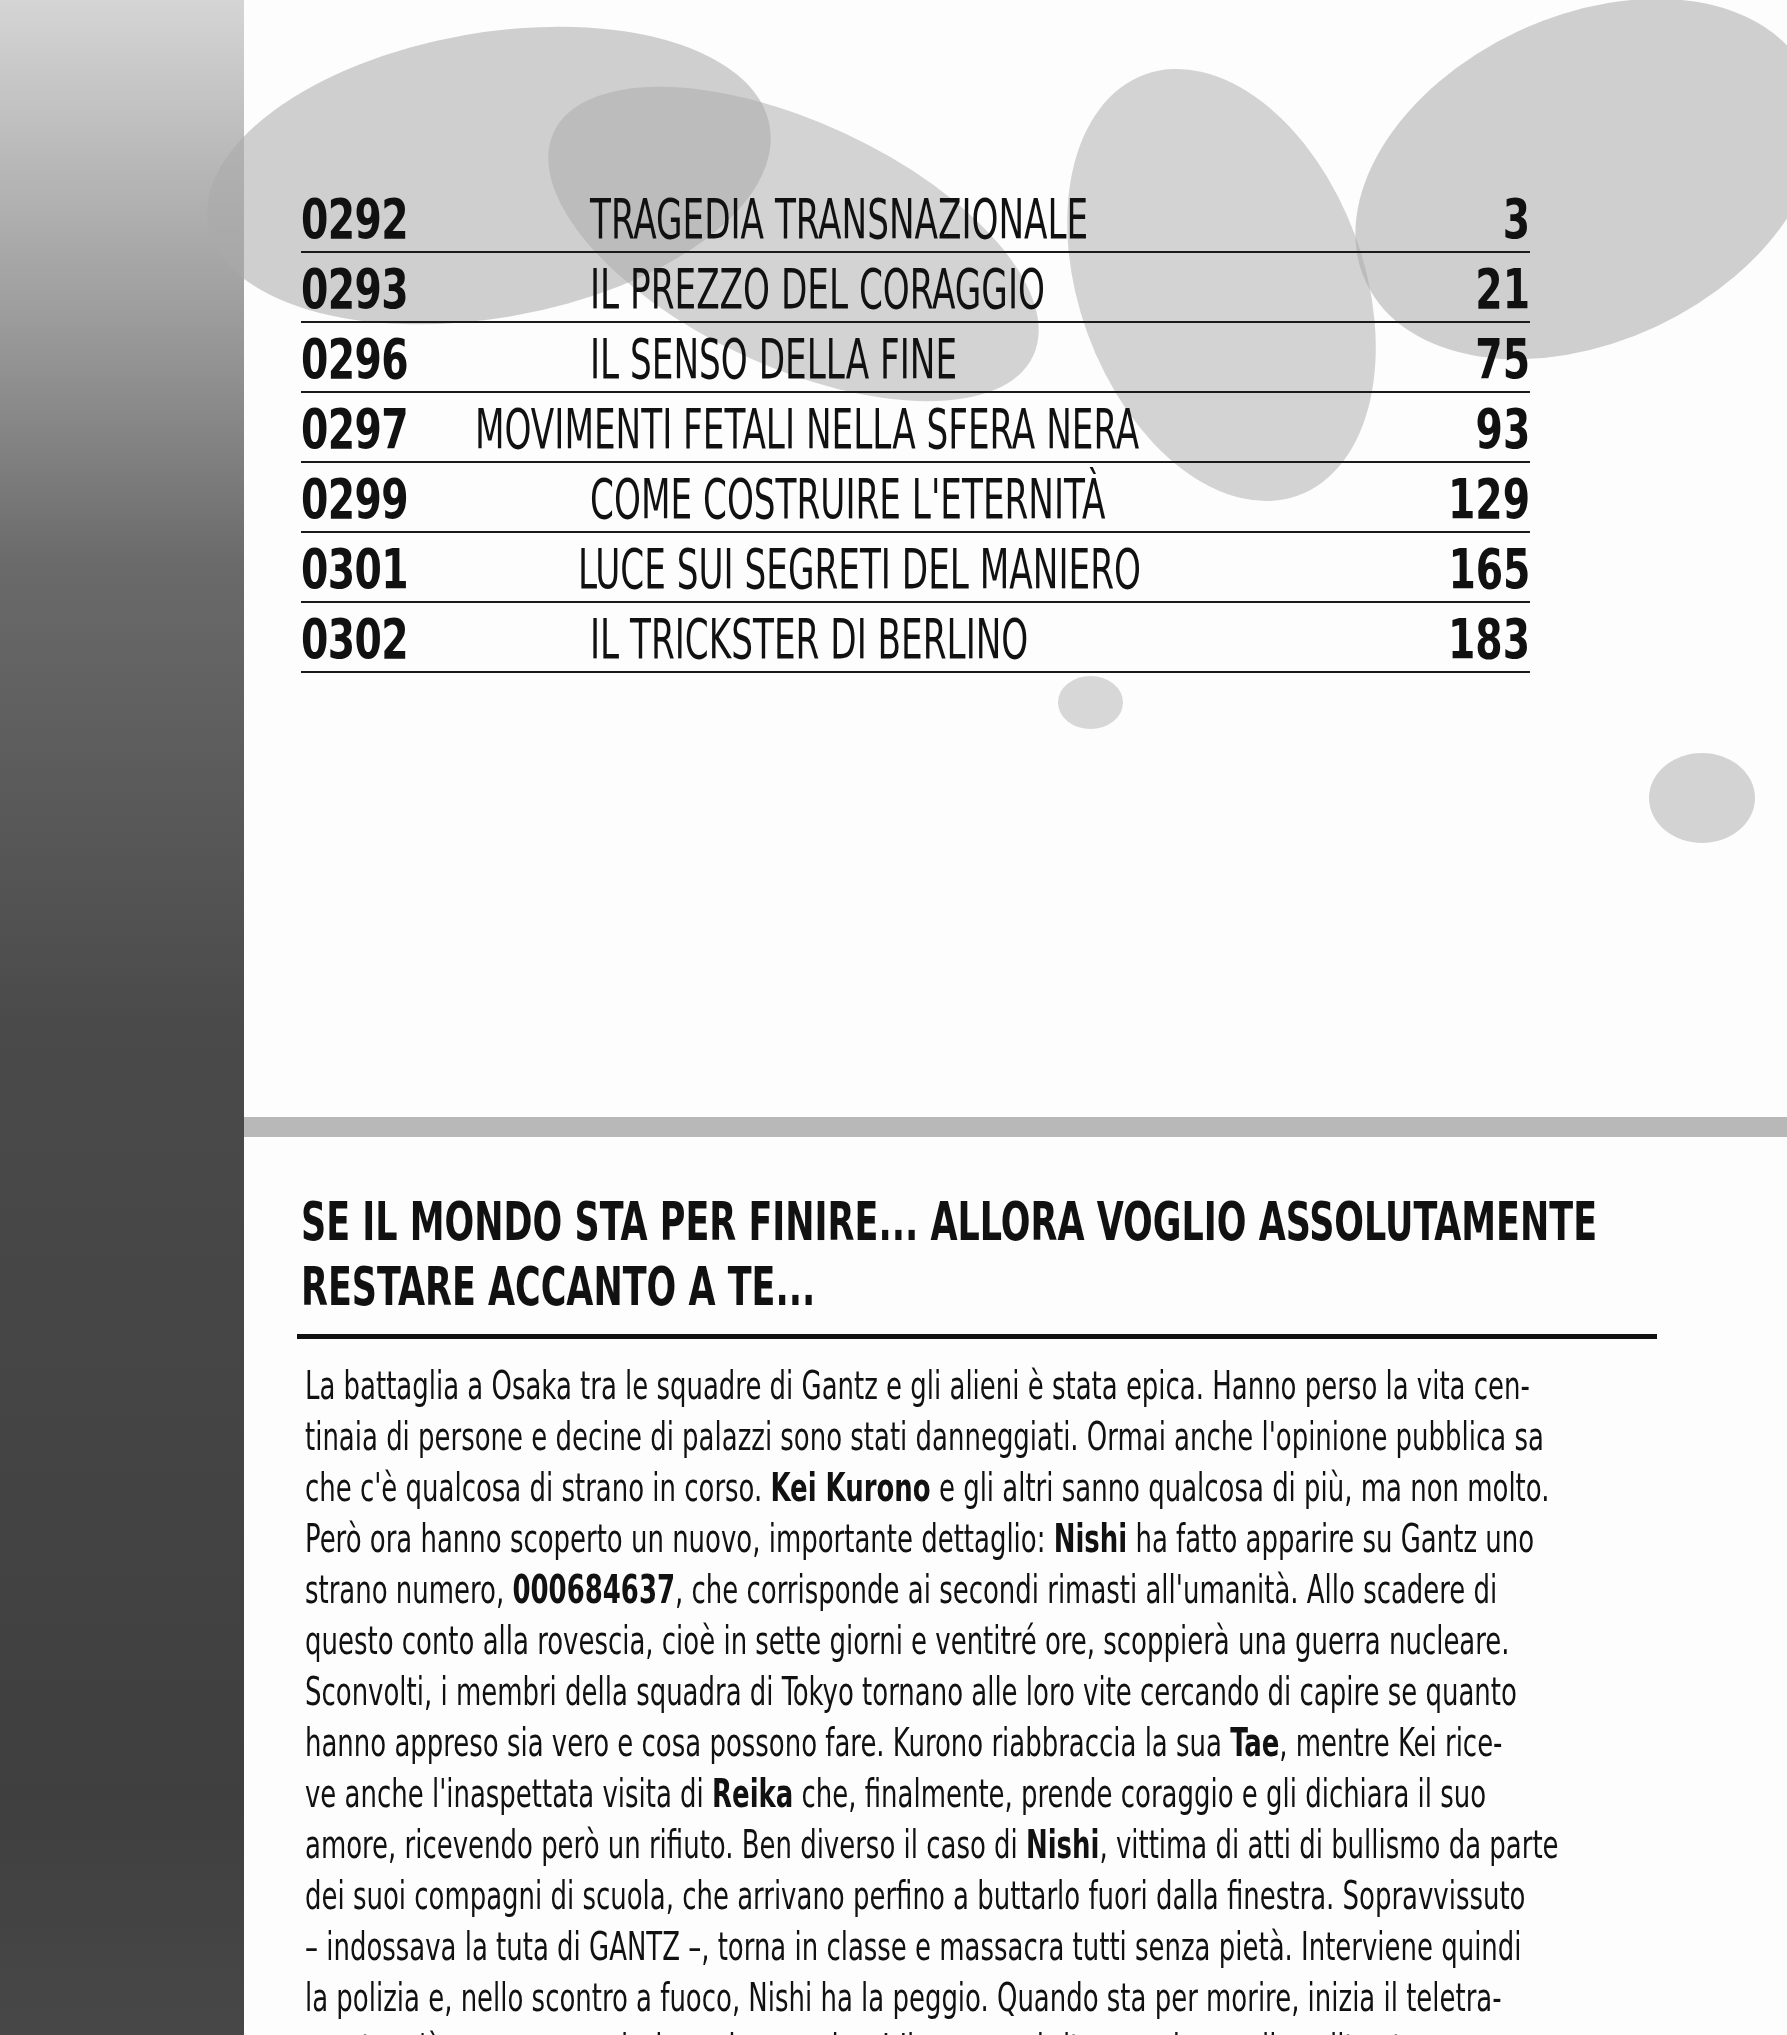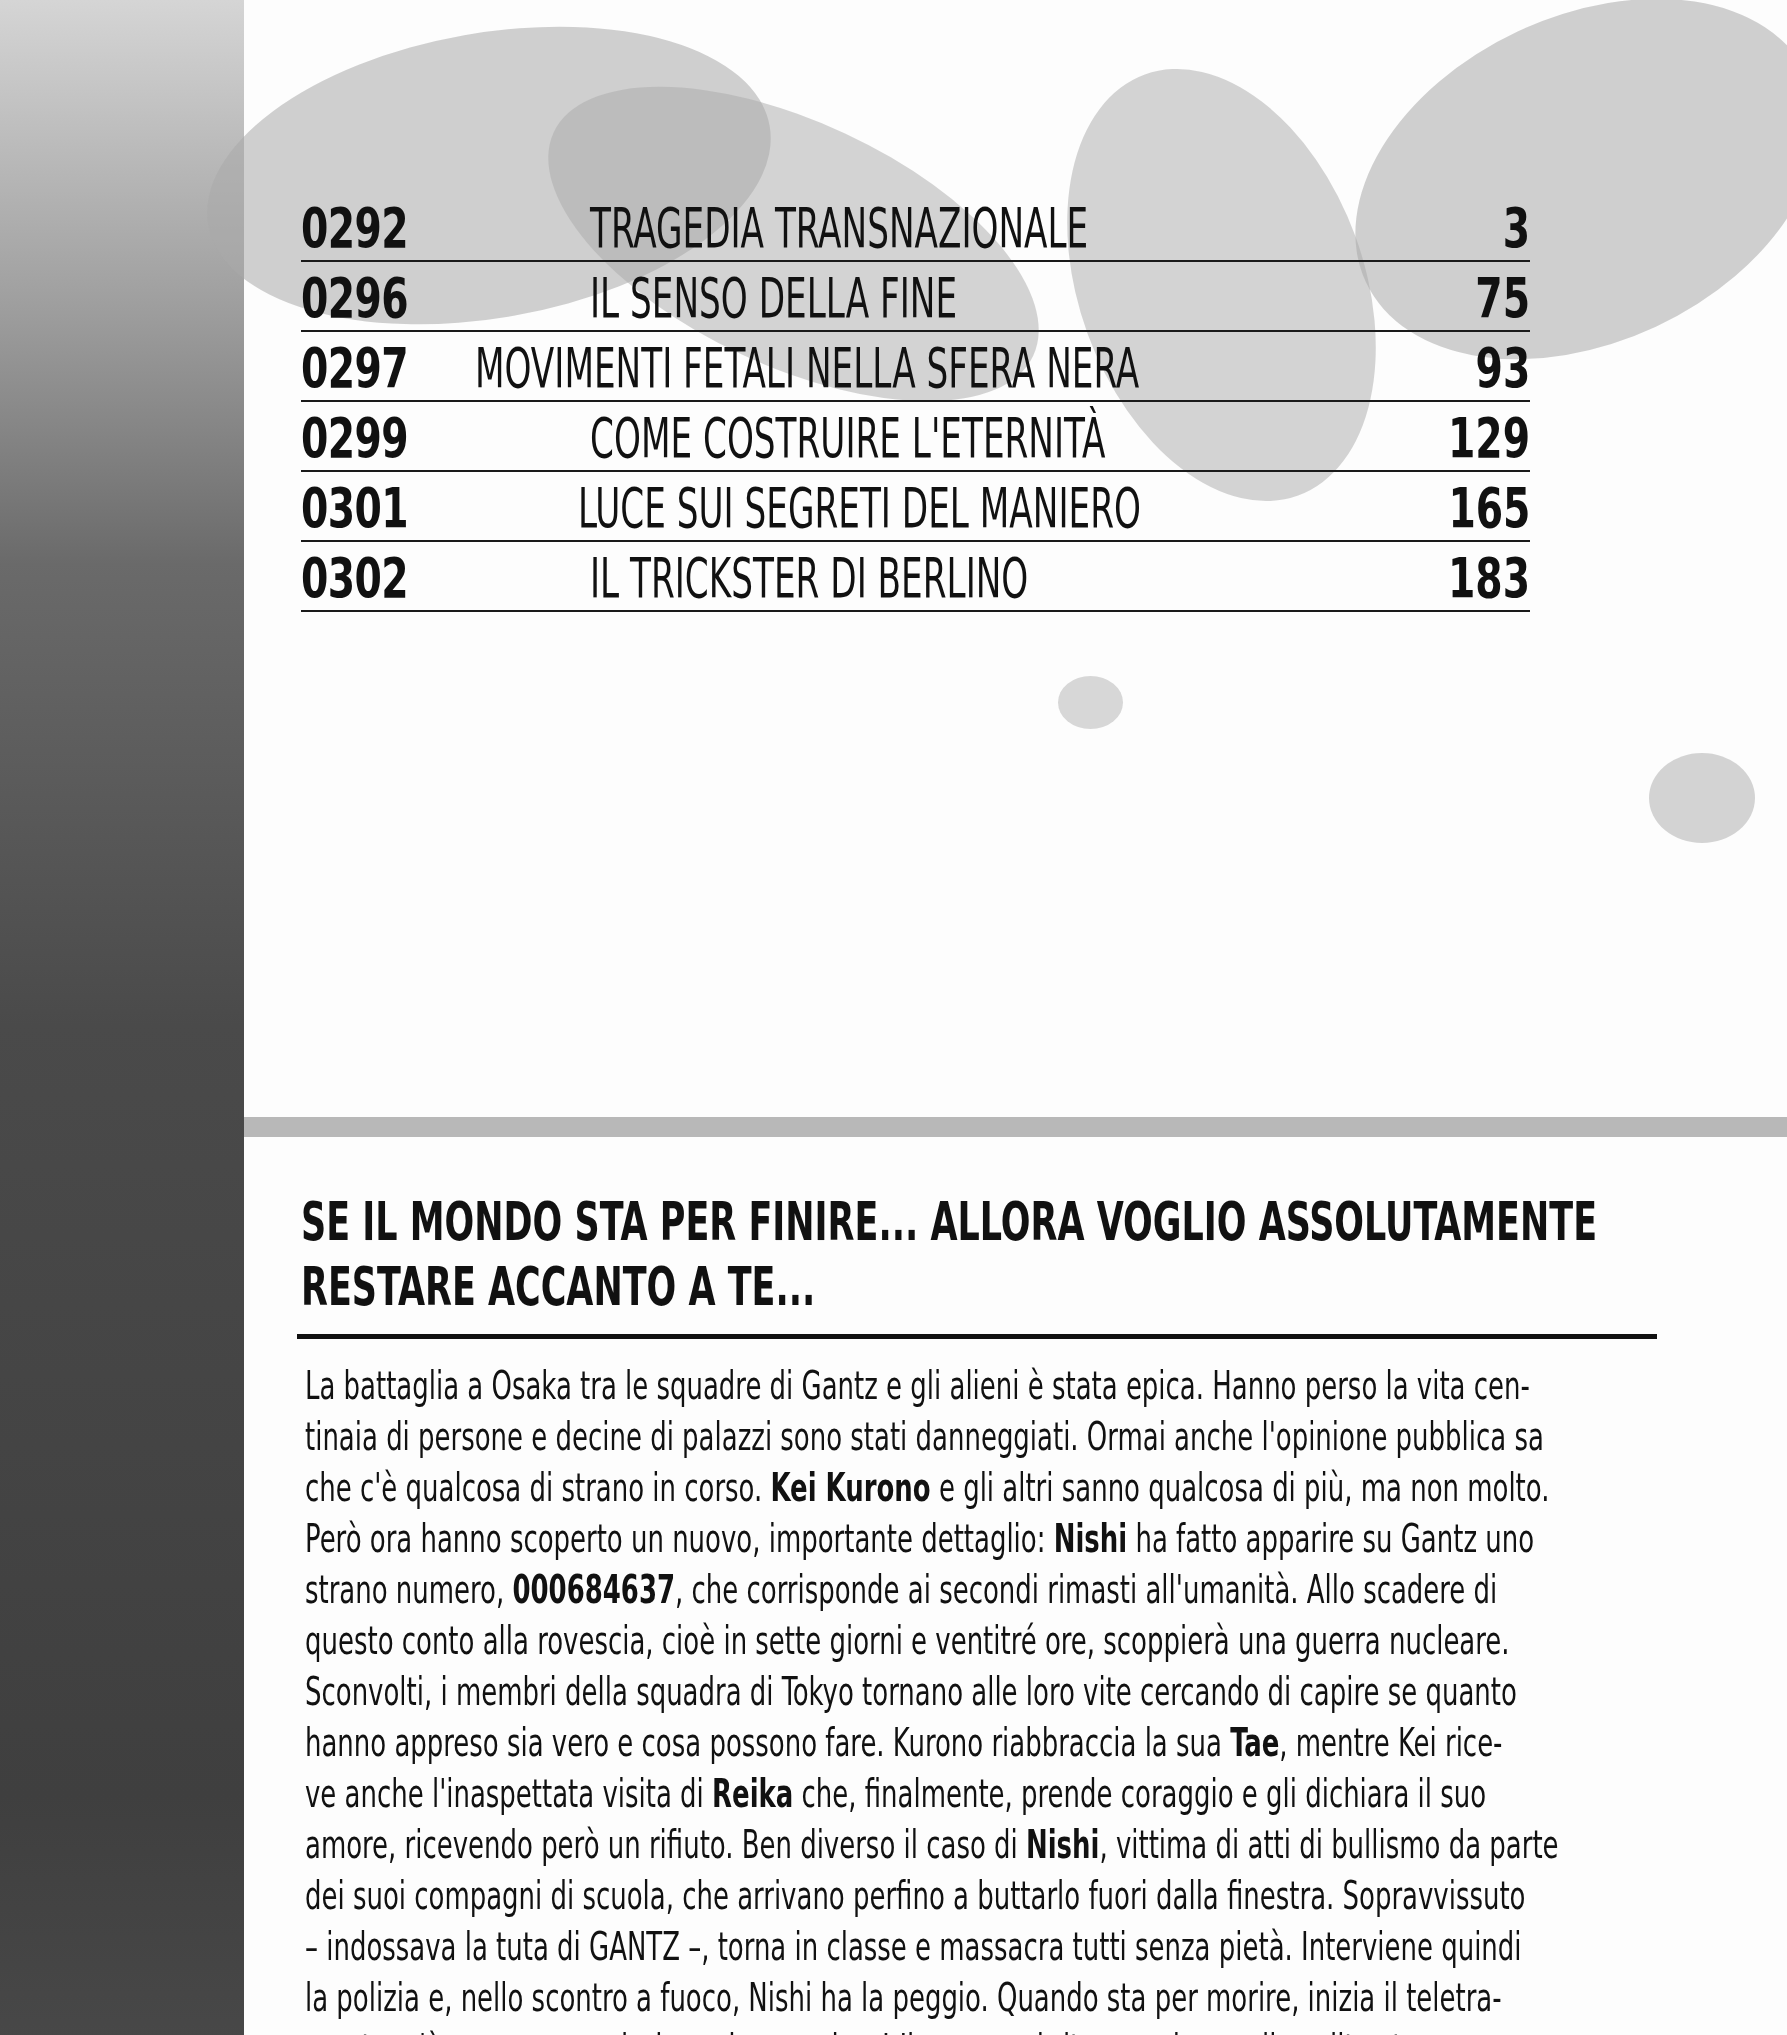--- a/index.html
+++ b/index.html
@@ -8,21 +8,21 @@
     background: #fdfdfd;
     font-family: "DejaVu Sans Condensed", "DejaVu Sans", "Liberation Sans", sans-serif;
     color: #111;
   }
   
   .brush { position: absolute; background: #a9a9a9; opacity: .75; border-radius: 50%; }
   .dark-strip {
     position: absolute; left: 0; top: 0; width: 244px; height: 2563px;
     background: linear-gradient(180deg, #d5d5d5 0%, #9e9e9e 12%, #6a6a6a 22%, #4a4a4a 40%, #3f3f3f 70%, #5a5a5a 100%);
   }
-  .toc { position: absolute; left: 301px; top: 192px; width: 1229px; }
+  .toc { position: absolute; left: 301px; top: 183px; width: 1229px; }
   .toc-row { position: relative; border-bottom: 2.8px solid #1a1a1a; }
   .toc-line { display: flex; align-items: flex-end; height: 68px; }
   .toc-num {
     width: 289px; font-weight: bold; font-size: 56px; letter-spacing: -0.8px;
     transform: scaleX(.78); transform-origin: left bottom; line-height: 1;
     padding-bottom: 4.1px;
   }
   .toc-title {
     flex: 1; font-size: 56px; line-height: 1; transform: scaleX(.68);
     transform-origin: left bottom; white-space: nowrap; padding-bottom: 4.1px;
@@ -62,20 +62,27 @@
 <div class="brush" style="left:1343px;top:16.3px;width:488px;height:326px;transform:rotate(-25deg);opacity:.55"></div>
 <div class="brush" style="left:1649px;top:753px;width:106px;height:90px;opacity:.5"></div>
 <div class="brush" style="left:1058px;top:676px;width:65px;height:53px;opacity:.45"></div>
 
 <div class="toc" id="toc">
     <div class="toc-row">
       <div class="toc-line">
         <div class="toc-num">0292</div>
         <div class="toc-title">TRAGEDIA TRANSNAZIONALE</div>
         <div class="toc-page">3</div>
+      </div>
+    </div>
+    <div class="toc-row">
+      <div class="toc-line">
+        <div class="toc-num">0293</div>
+        <div class="toc-title">IL PREZZO DEL CORAGGIO</div>
+        <div class="toc-page">21</div>
       </div>
     </div>
     <div class="toc-row">
       <div class="toc-line">
         <div class="toc-num">0296</div>
         <div class="toc-title">IL SENSO DELLA FINE</div>
         <div class="toc-page">75</div>
       </div>
     </div>
     <div class="toc-row">

